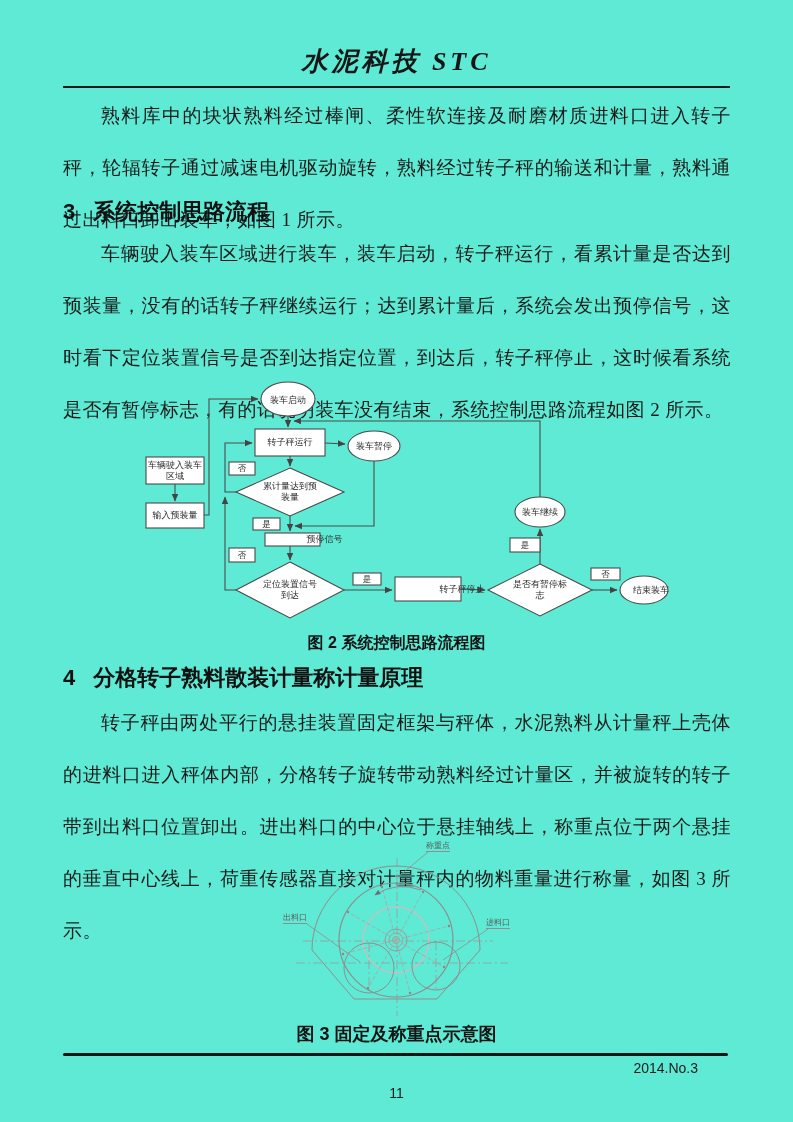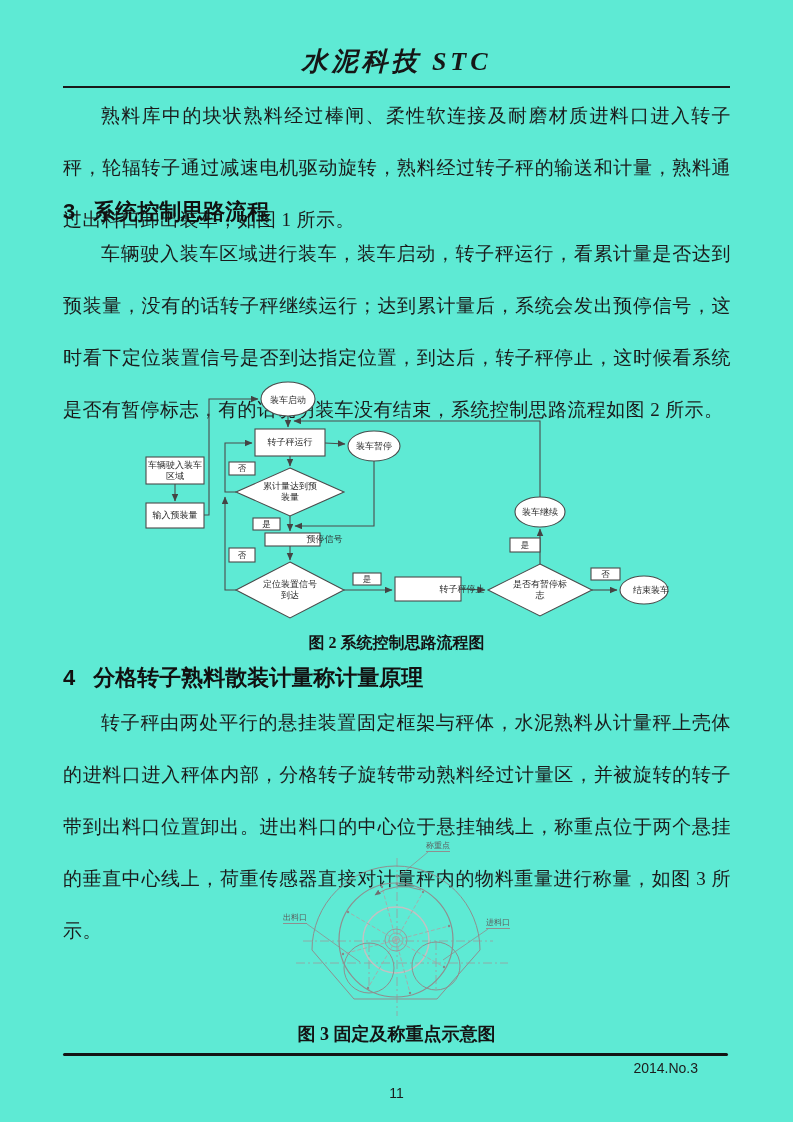--- a/index.html
+++ b/index.html
@@ -23,21 +23,21 @@
   #p3 { top:697px; }
   .section-heading {
     position:absolute; left:63px; font-size:22px; font-weight:bold;
     font-family:"Liberation Sans","DejaVu Sans",sans-serif; color:#111;
   }
   #h3 { top:197px; }
   #h4 { top:663px; }
   .section-heading .num { display:inline-block; margin-right:18px; }
   .fig-caption {
     position:absolute; left:0; width:100%; text-align:center; font-weight:bold;
-    font-family:Liberation Serif, serif; color:#141414;
+    font-family:Liberation Sans, sans-serif; color:#141414;
   }
   #cap2 { top:633px; font-size:16px; }
   #cap3 { top:1022px; font-size:18px; }
   
   .flowchart { position:absolute; left:118px; top:380px; width:560px; height:256px; }
   .flowchart svg { position:absolute; left:0; top:0; }
   .fc-label {
     position:absolute; display:flex; align-items:center; justify-content:center;
     text-align:center; font-family:"Liberation Sans","DejaVu Sans",sans-serif;
     font-size:9px; line-height:11px; color:#2b2b2b;

